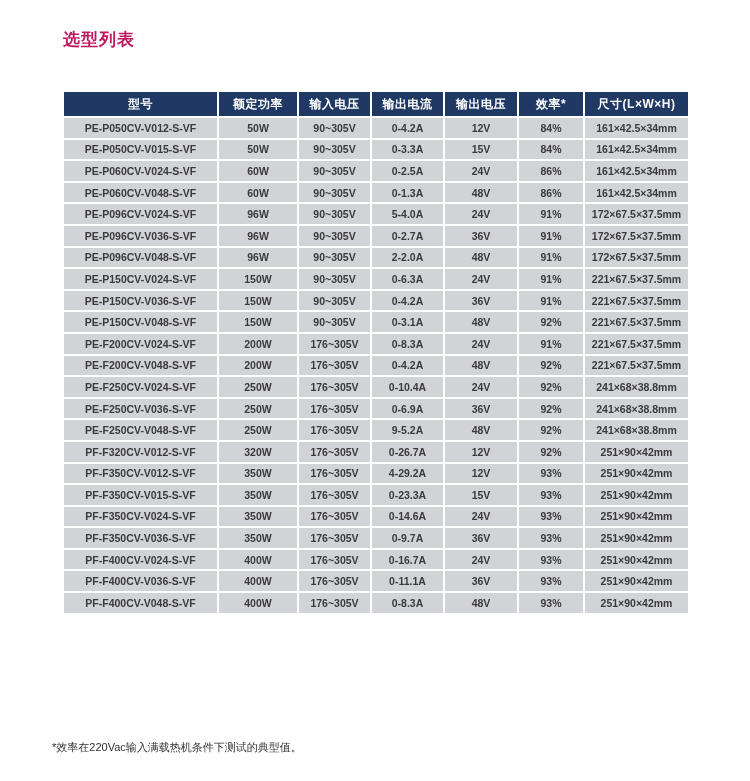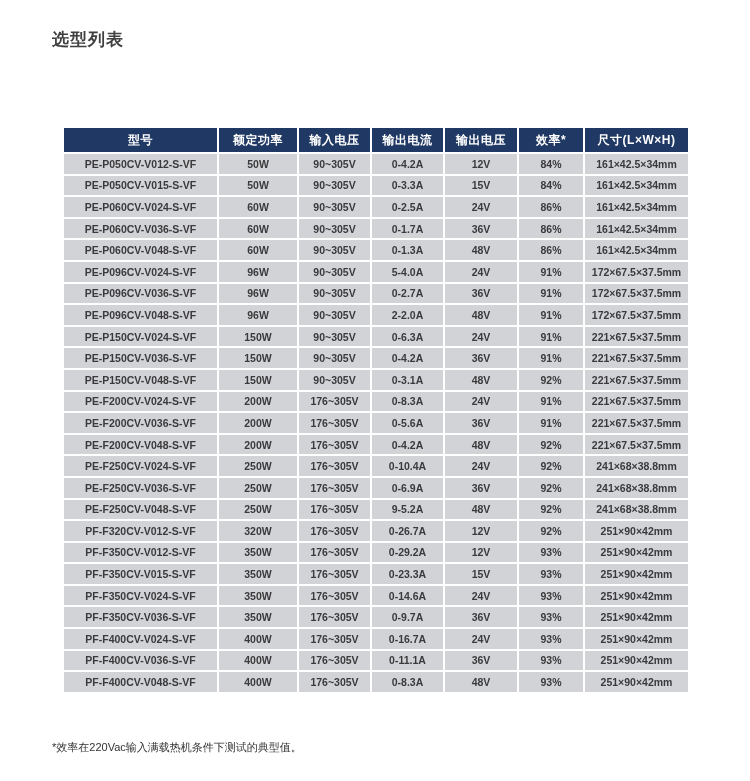--- a/index.html
+++ b/index.html
@@ -10,34 +10,33 @@
   }
   .page {
     width: 750px;
     height: 781px;
     background: #ffffff;
     position: relative;
     box-sizing: border-box;
   }
   .page-title {
     position: absolute;
-    left: 52px;
+    left: 63px;
     top: 28px;
     font-size: 17px;
     font-weight: bold;
-    color: #404040;
+    color: #be185d;
     letter-spacing: 1px;
     text-align: center;
   }
   .table-wrap {
     position: absolute;
     left: 62px;
     top: 90px;
     width: 626px;
-    margin-top: 36px;
   }
   table.spec-table {
     width: 626px;
     border-collapse: collapse;
     table-layout: fixed;
   }
   table.spec-table th {
     background: #1f3864;
     color: #ffffff;
     font-size: 12px;
@@ -122,38 +121,29 @@
           <tr>
             <td>PE-P060CV-V024-S-VF</td>
             <td>60W</td>
             <td>90~305V</td>
             <td>0-2.5A</td>
             <td>24V</td>
             <td>86%</td>
             <td>161×42.5×34mm</td>
           </tr>
           <tr>
-            <td>PE-P060CV-V036-S-VF</td>
+            <td>PE-P060CV-V048-S-VF</td>
             <td>60W</td>
             <td>90~305V</td>
-            <td>0-1.7A</td>
-            <td>36V</td>
+            <td>0-1.3A</td>
+            <td>48V</td>
             <td>86%</td>
             <td>161×42.5×34mm</td>
           </tr>
           <tr>
-            <td>PE-P060CV-V048-S-VF</td>
-            <td>60W</td>
-            <td>90~305V</td>
-            <td>0-1.3A</td>
-            <td>48V</td>
-            <td>86%</td>
-            <td>161×42.5×34mm</td>
-          </tr>
-          <tr>
             <td>PE-P096CV-V024-S-VF</td>
             <td>96W</td>
             <td>90~305V</td>
             <td>5-4.0A</td>
             <td>24V</td>
             <td>91%</td>
             <td>172×67.5×37.5mm</td>
           </tr>
           <tr>
             <td>PE-P096CV-V036-S-VF</td>
@@ -203,29 +193,20 @@
           <tr>
             <td>PE-F200CV-V024-S-VF</td>
             <td>200W</td>
             <td>176~305V</td>
             <td>0-8.3A</td>
             <td>24V</td>
             <td>91%</td>
             <td>221×67.5×37.5mm</td>
           </tr>
           <tr>
-            <td>PE-F200CV-V036-S-VF</td>
-            <td>200W</td>
-            <td>176~305V</td>
-            <td>0-5.6A</td>
-            <td>36V</td>
-            <td>91%</td>
-            <td>221×67.5×37.5mm</td>
-          </tr>
-          <tr>
             <td>PE-F200CV-V048-S-VF</td>
             <td>200W</td>
             <td>176~305V</td>
             <td>0-4.2A</td>
             <td>48V</td>
             <td>92%</td>
             <td>221×67.5×37.5mm</td>
           </tr>
           <tr>
             <td>PE-F250CV-V024-S-VF</td>
@@ -260,21 +241,21 @@
             <td>176~305V</td>
             <td>0-26.7A</td>
             <td>12V</td>
             <td>92%</td>
             <td>251×90×42mm</td>
           </tr>
           <tr>
             <td>PF-F350CV-V012-S-VF</td>
             <td>350W</td>
             <td>176~305V</td>
-            <td>0-29.2A</td>
+            <td>4-29.2A</td>
             <td>12V</td>
             <td>93%</td>
             <td>251×90×42mm</td>
           </tr>
           <tr>
             <td>PF-F350CV-V015-S-VF</td>
             <td>350W</td>
             <td>176~305V</td>
             <td>0-23.3A</td>
             <td>15V</td>

